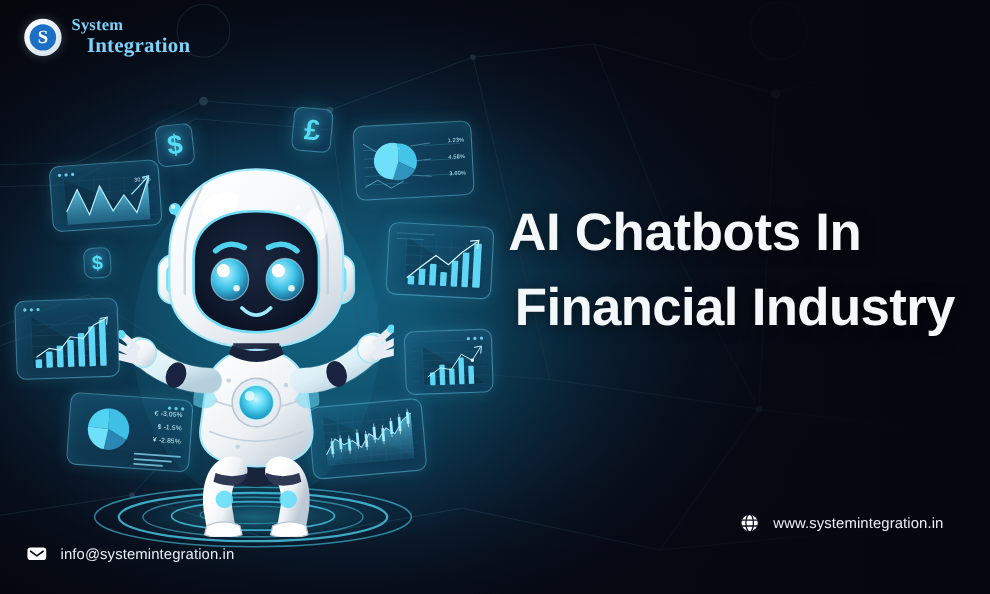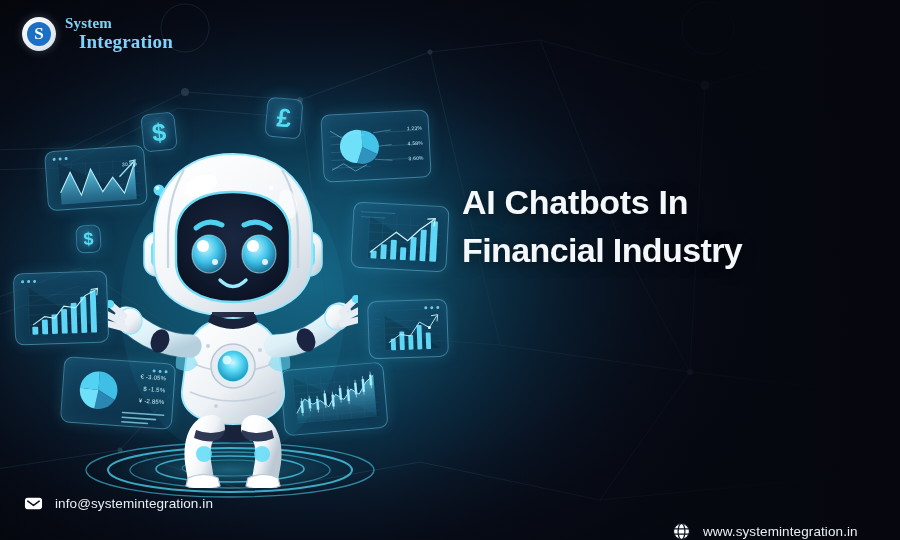--- a/index.html
+++ b/index.html
@@ -43,30 +43,30 @@
     font-family:"Liberation Serif", serif; font-weight:bold; font-size:17px; color:#fff;
     line-height:1;
   }
   .logo-text{ font-family:"Liberation Serif", serif; color:#7dd3fc; line-height:1.05; }
   .logo-l1{ font-size:15px; font-weight:bold; letter-spacing:.2px; }
   .logo-l2{ font-size:19px; font-weight:bold; letter-spacing:.2px; margin-left:14px; }
 
   
   .headline{
     position:absolute; left:462px; top:178px; width:412px;
-    color:#f4f8fb; font-weight:bold; font-size:34px; line-height:1.42;
+    color:#f4f8fb; font-weight:bold; font-size:48px; line-height:1.42;
     letter-spacing:-.3px;
     text-shadow:0 2px 14px rgba(0,0,0,.55);
   }
-  .headline .l2{ display:block; letter-spacing:-.6px; }
+  .headline .l2{ display:block; letter-spacing:-.6px;text-align:center; }
 
   
   .footer-item{ position:absolute; display:flex; align-items:center; gap:12px; }
   .f-mail{ left:24px; top:494px; }
-  .f-web{ left:672px; top:522px; }
+  .f-web{ left:672px; top:466px; }
   .f-ico{ width:19px;height:19px; display:flex;align-items:center;justify-content:center; flex:0 0 auto;}
   .f-txt{ color:#e9eef4; font-size:13.5px; letter-spacing:.1px; }
 
   
   .card{
     position:absolute;
     border:1px solid rgba(120,220,250,.42);
     border-radius:9px;
     background:linear-gradient(145deg, rgba(26,92,126,.60), rgba(12,52,80,.50));
     box-shadow:0 0 14px rgba(70,200,240,.17), inset 0 0 16px rgba(80,210,245,.10);

